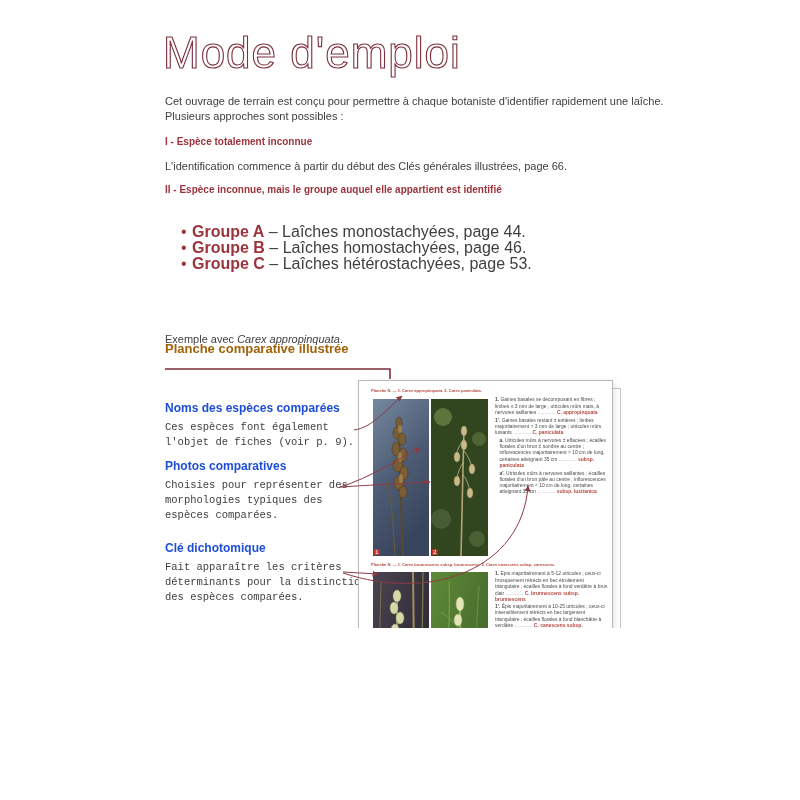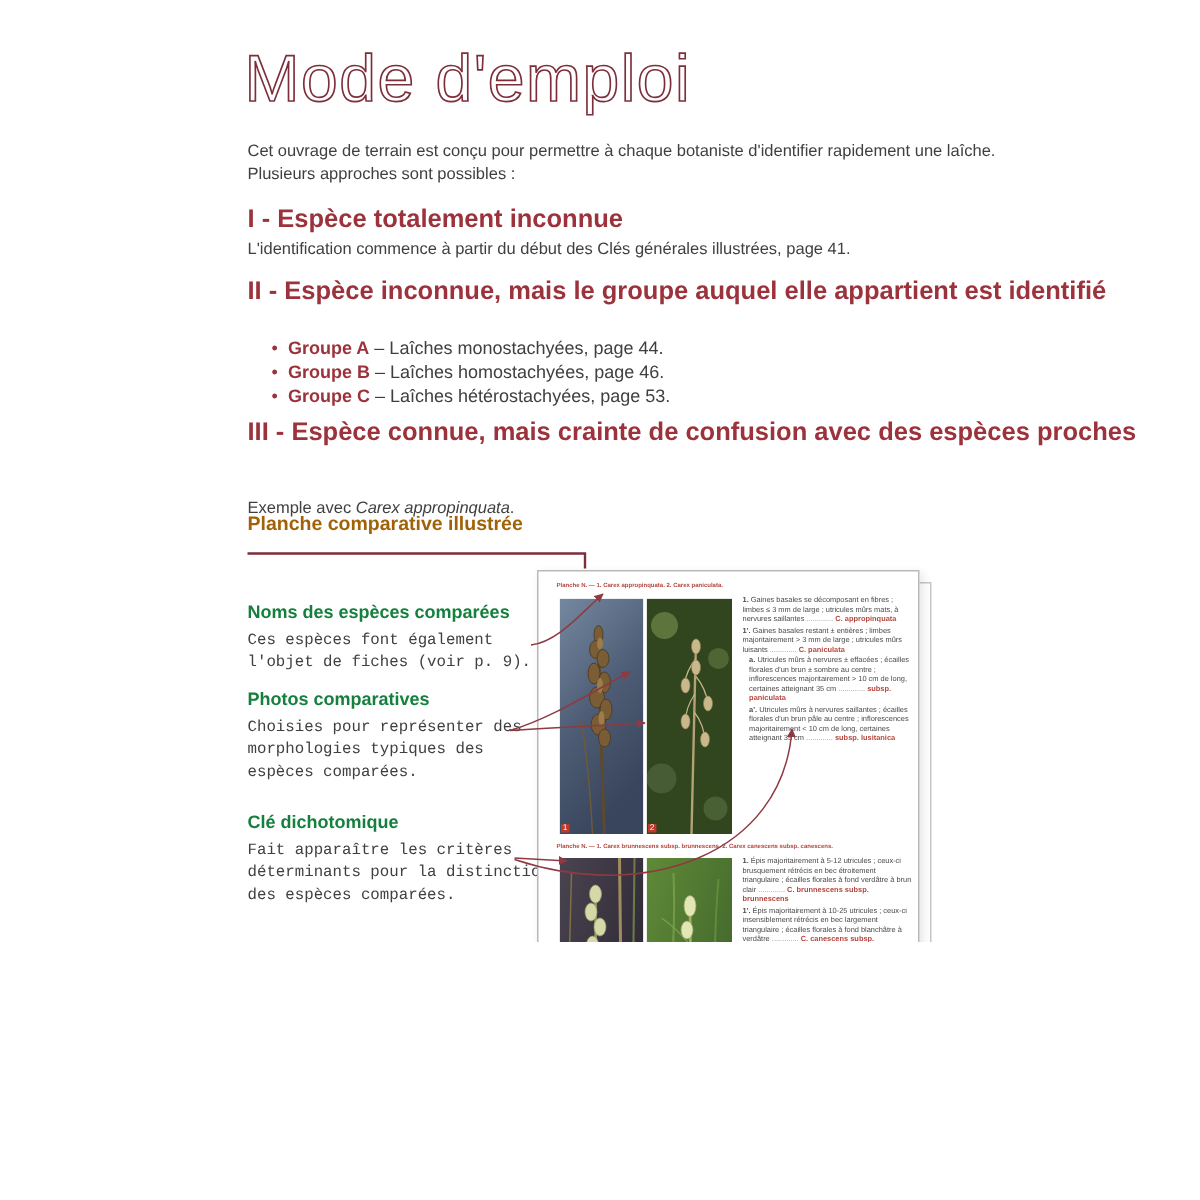--- a/index.html
+++ b/index.html
@@ -7,36 +7,36 @@
         font-family:"Liberation Sans", sans-serif;color:#404040;}
 
   
   .doc-title{position:absolute;left:163px;top:28px;font-size:44px;font-weight:400;
              letter-spacing:1px;color:#7d2e3b;}
   @supports (-webkit-text-stroke: 1px black){
     .doc-title{color:transparent;-webkit-text-stroke:1.1px #7d2e3b;}
   }
   .intro{position:absolute;left:165px;top:94px;width:512px;font-size:11px;line-height:15px;}
 
-  .sec-head{position:absolute;left:165px;font-size:17px;font-weight:bold;color:#9c333c;}
+  .sec-head{position:absolute;left:165px;font-size:10px;font-weight:bold;color:#9c333c;}
   .sec-body{position:absolute;left:165px;width:512px;font-size:11px;line-height:15px;}
   b.inb{font-weight:normal;color:#404040;}
 
-  .bullets{position:absolute;left:181px;top:224px;font-size:12px;line-height:16px;}
+  .bullets{position:absolute;left:181px;top:224px;font-size:16px;line-height:16px;}
   .bullet{position:relative;padding-left:11px;}
   .bullet::before{content:"•";position:absolute;left:0;top:0;color:#9c333c;}
   .bullet .blabel{font-weight:bold;color:#9c333c;}
 
   .example{position:absolute;left:165px;top:333px;font-size:11px;}
   .example .species{font-weight:normal;font-style:italic;}
 
   .planche-head{position:absolute;left:165px;top:341px;font-size:13px;font-weight:bold;color:#a16207;}
 
   
-  .ann-head{position:absolute;left:165px;font-size:12px;font-weight:bold;color:#15803d;}
+  .ann-head{position:absolute;left:165px;font-size:12px;font-weight:bold;color:#1d4ed8;}
   .ann-text{position:absolute;left:165px;width:192px;font-size:10.5px;line-height:15px;font-family:Liberation Mono, monospace;}
 
   
   .plate-back{position:absolute;left:366px;top:388px;width:253px;height:360px;
               background:#ffffff;border:1px solid #c6c6c6;}
   .plate-page{position:absolute;left:358px;top:380px;width:253px;height:360px;
               background:#ffffff;border:1px solid #b9b9b9;box-shadow:2px 2px 6px rgba(0,0,0,.10);}
   .plate-header{position:absolute;left:12px;white-space:nowrap;font-size:8px;font-weight:bold;
                 color:#b5483f;transform:scale(.5);transform-origin:0 0;}
   .photo{position:absolute;overflow:hidden;}
@@ -67,31 +67,30 @@
 </head>
 <body>
 
 <div class="page">
 
   <div class="doc-title">Mode d'emploi</div>
 
   <div class="intro">Cet ouvrage de terrain est conçu pour permettre à chaque botaniste d'identifier rapidement une laîche. Plusieurs approches sont possibles :</div>
 
   <div class="sec-head" style="top:136px">I - Espèce totalement inconnue</div>
-  <div class="sec-body" style="top:159px"><span>L'identification commence à partir du début des </span><b class="inb">Clés générales illustrées</b><span>, page 41.</span></div>
+  <div class="sec-body" style="top:159px"><span>L'identification commence à partir du début des </span><b class="inb">Clés générales illustrées</b><span>, page 66.</span></div>
 
   <div class="sec-head" style="top:184px">II - Espèce inconnue, mais le groupe auquel elle appartient est identifié</div>
 
   <div class="bullets">
     <div class="bullet"><span class="blabel">Groupe A</span><span> – Laîches monostachyées, page 44.</span></div>
     <div class="bullet"><span class="blabel">Groupe B</span><span> – Laîches homostachyées, page 46.</span></div>
     <div class="bullet"><span class="blabel">Groupe C</span><span> – Laîches hétérostachyées, page 53.</span></div>
   </div>
 
-  <div class="sec-head" style="top:278px">III - Espèce connue, mais crainte de confusion avec des espèces proches</div>
 
   <div class="example"><span>Exemple avec </span><span class="species">Carex appropinquata</span><span>.</span></div>
 
   <div class="planche-head">Planche comparative illustrée</div>
 
   <div class="ann-head" style="top:401px">Noms des espèces comparées</div>
   <div class="ann-text" style="top:420px">Ces espèces font également l'objet de fiches (voir p. 9).</div>
 
   <div class="ann-head" style="top:459px">Photos comparatives</div>
   <div class="ann-text" style="top:478px;width:200px">Choisies pour représenter des morphologies typiques des espèces comparées.</div>

